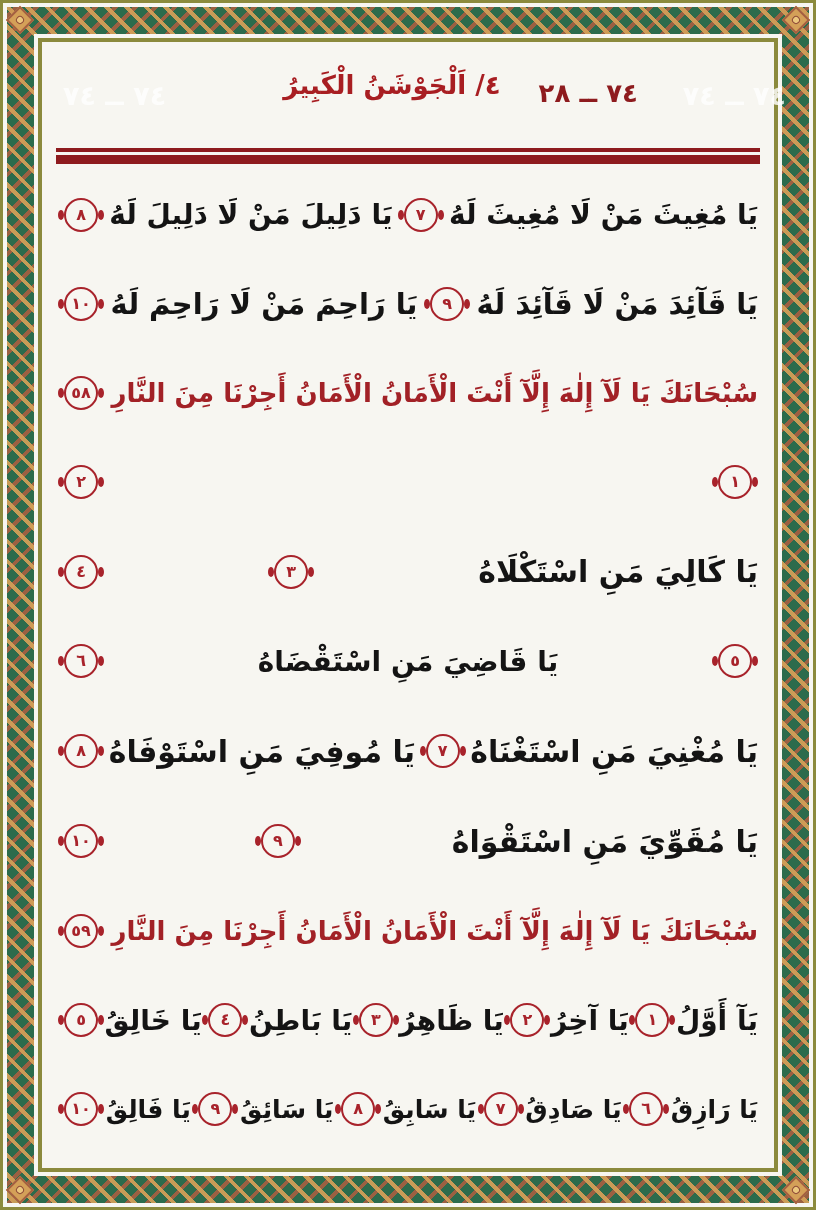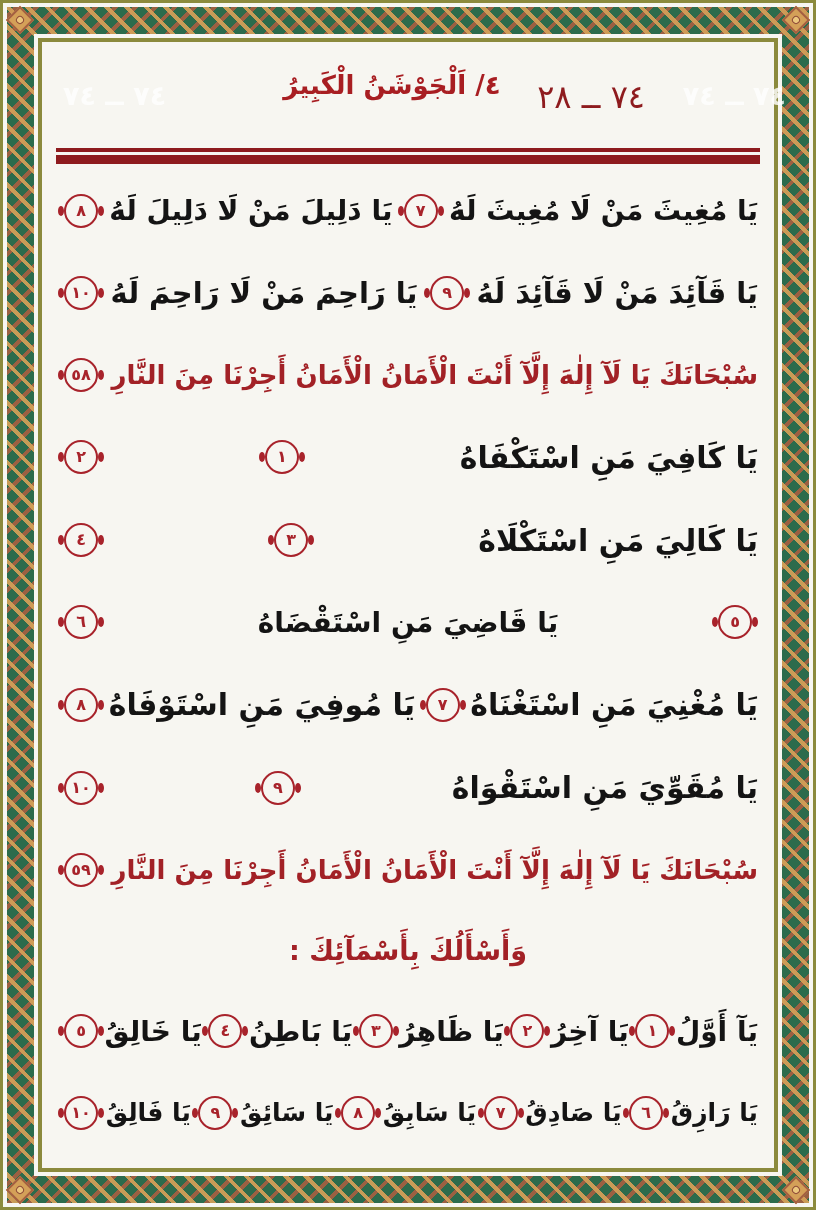--- a/index.html
+++ b/index.html
@@ -40,21 +40,21 @@
     position:absolute;top:8px;font-weight:bold;font-size:27px;
     color:var(--faint);opacity:.82;white-space:nowrap;letter-spacing:2px;
   }
   .corner-mark.left{left:7px}
   .corner-mark.right{right:-26px}
   .page-title{
     position:absolute;left:calc(50% - 16px);transform:translateX(-50%);top:-2px;
     font-size:26px;font-weight:bold;color:var(--title-red);white-space:nowrap;
   }
   .page-numbers{
-    position:absolute;right:115px;top:6px;font-size:32px;font-weight:normal;
+    position:absolute;right:122px;top:6px;font-size:26px;font-weight:bold;
     color:var(--maroon);white-space:nowrap;letter-spacing:2px;
   }
   .rule{flex:none;margin-top:12px;}
   .rule .bar-thin{height:4px;background:var(--maroon)}
   .rule .bar-gap{height:3px}
   .rule .bar-thick{height:9px;background:var(--maroon)}
   .body-lines{flex:1;display:flex;flex-direction:column;justify-content:space-around;padding:6px 2px 4px 2px;}
   .line{
     display:flex;align-items:center;justify-content:space-between;
     font-size:30px;font-weight:bold;color:var(--ink);white-space:nowrap;
@@ -111,21 +111,20 @@
               <span class="seg">يَا قَآئِدَ مَنْ لَا قَآئِدَ لَهُ</span>
               <span class="marker">٩</span>
               <span class="seg">يَا رَاحِمَ مَنْ لَا رَاحِمَ لَهُ</span>
               <span class="marker">١٠</span>
             </div>
             <div class="line red" style="font-size: 26px;">
               <span class="seg">سُبْحَانَكَ يَا لَآ إِلٰهَ إِلَّآ أَنْتَ الْأَمَانُ الْأَمَانُ أَجِرْنَا مِنَ النَّارِ</span>
               <span class="marker">٥٨</span>
             </div>
             <div class="line black">
-              <span class="seg">يَا كَافِيَ مَنِ اسْتَكْفَاهُ</span>
               <span class="marker">١</span>
               <span class="marker">٢</span>
             </div>
             <div class="line black">
               <span class="seg">يَا كَالِيَ مَنِ اسْتَكْلَاهُ</span>
               <span class="marker">٣</span>
               <span class="marker">٤</span>
             </div>
             <div class="line black" style="font-size: 28px;">
               <span class="marker">٥</span>
@@ -139,23 +138,20 @@
               <span class="marker">٨</span>
             </div>
             <div class="line black">
               <span class="seg">يَا مُقَوِّيَ مَنِ اسْتَقْوَاهُ</span>
               <span class="marker">٩</span>
               <span class="marker">١٠</span>
             </div>
             <div class="line red" style="font-size: 26px;">
               <span class="seg">سُبْحَانَكَ يَا لَآ إِلٰهَ إِلَّآ أَنْتَ الْأَمَانُ الْأَمَانُ أَجِرْنَا مِنَ النَّارِ</span>
               <span class="marker">٥٩</span>
-            </div>
-            <div class="line red-center">
-              <span class="seg">وَأَسْأَلُكَ بِأَسْمَآئِكَ :</span>
             </div>
             <div class="line black" style="font-size: 28px;">
               <span class="seg">يَآ أَوَّلُ</span>
               <span class="marker">١</span>
               <span class="seg">يَا آخِرُ</span>
               <span class="marker">٢</span>
               <span class="seg">يَا ظَاهِرُ</span>
               <span class="marker">٣</span>
               <span class="seg">يَا بَاطِنُ</span>
               <span class="marker">٤</span>

